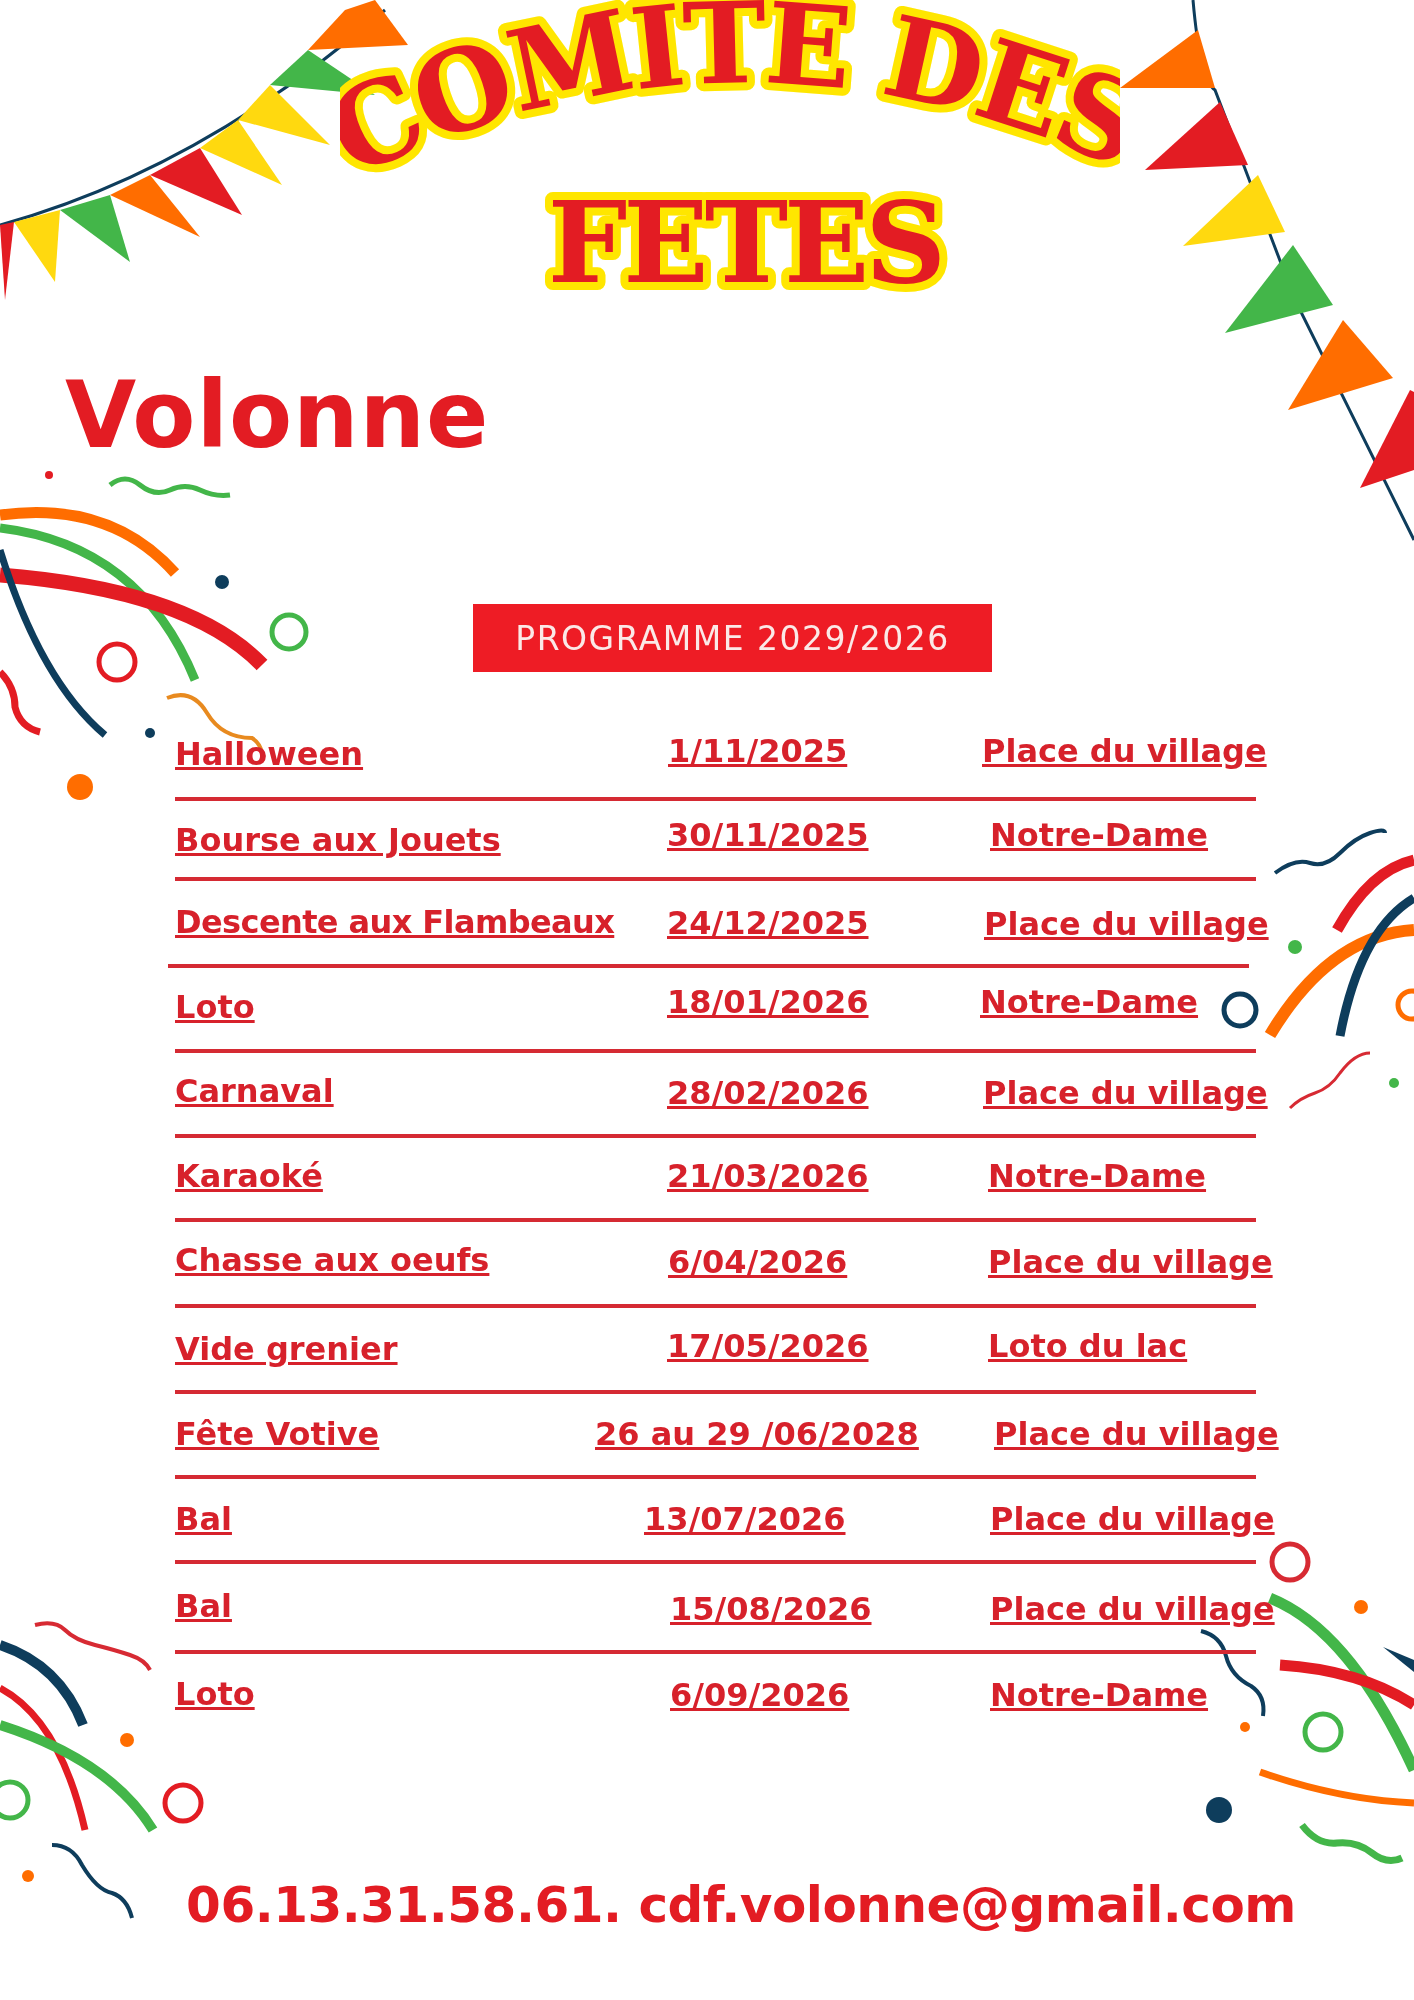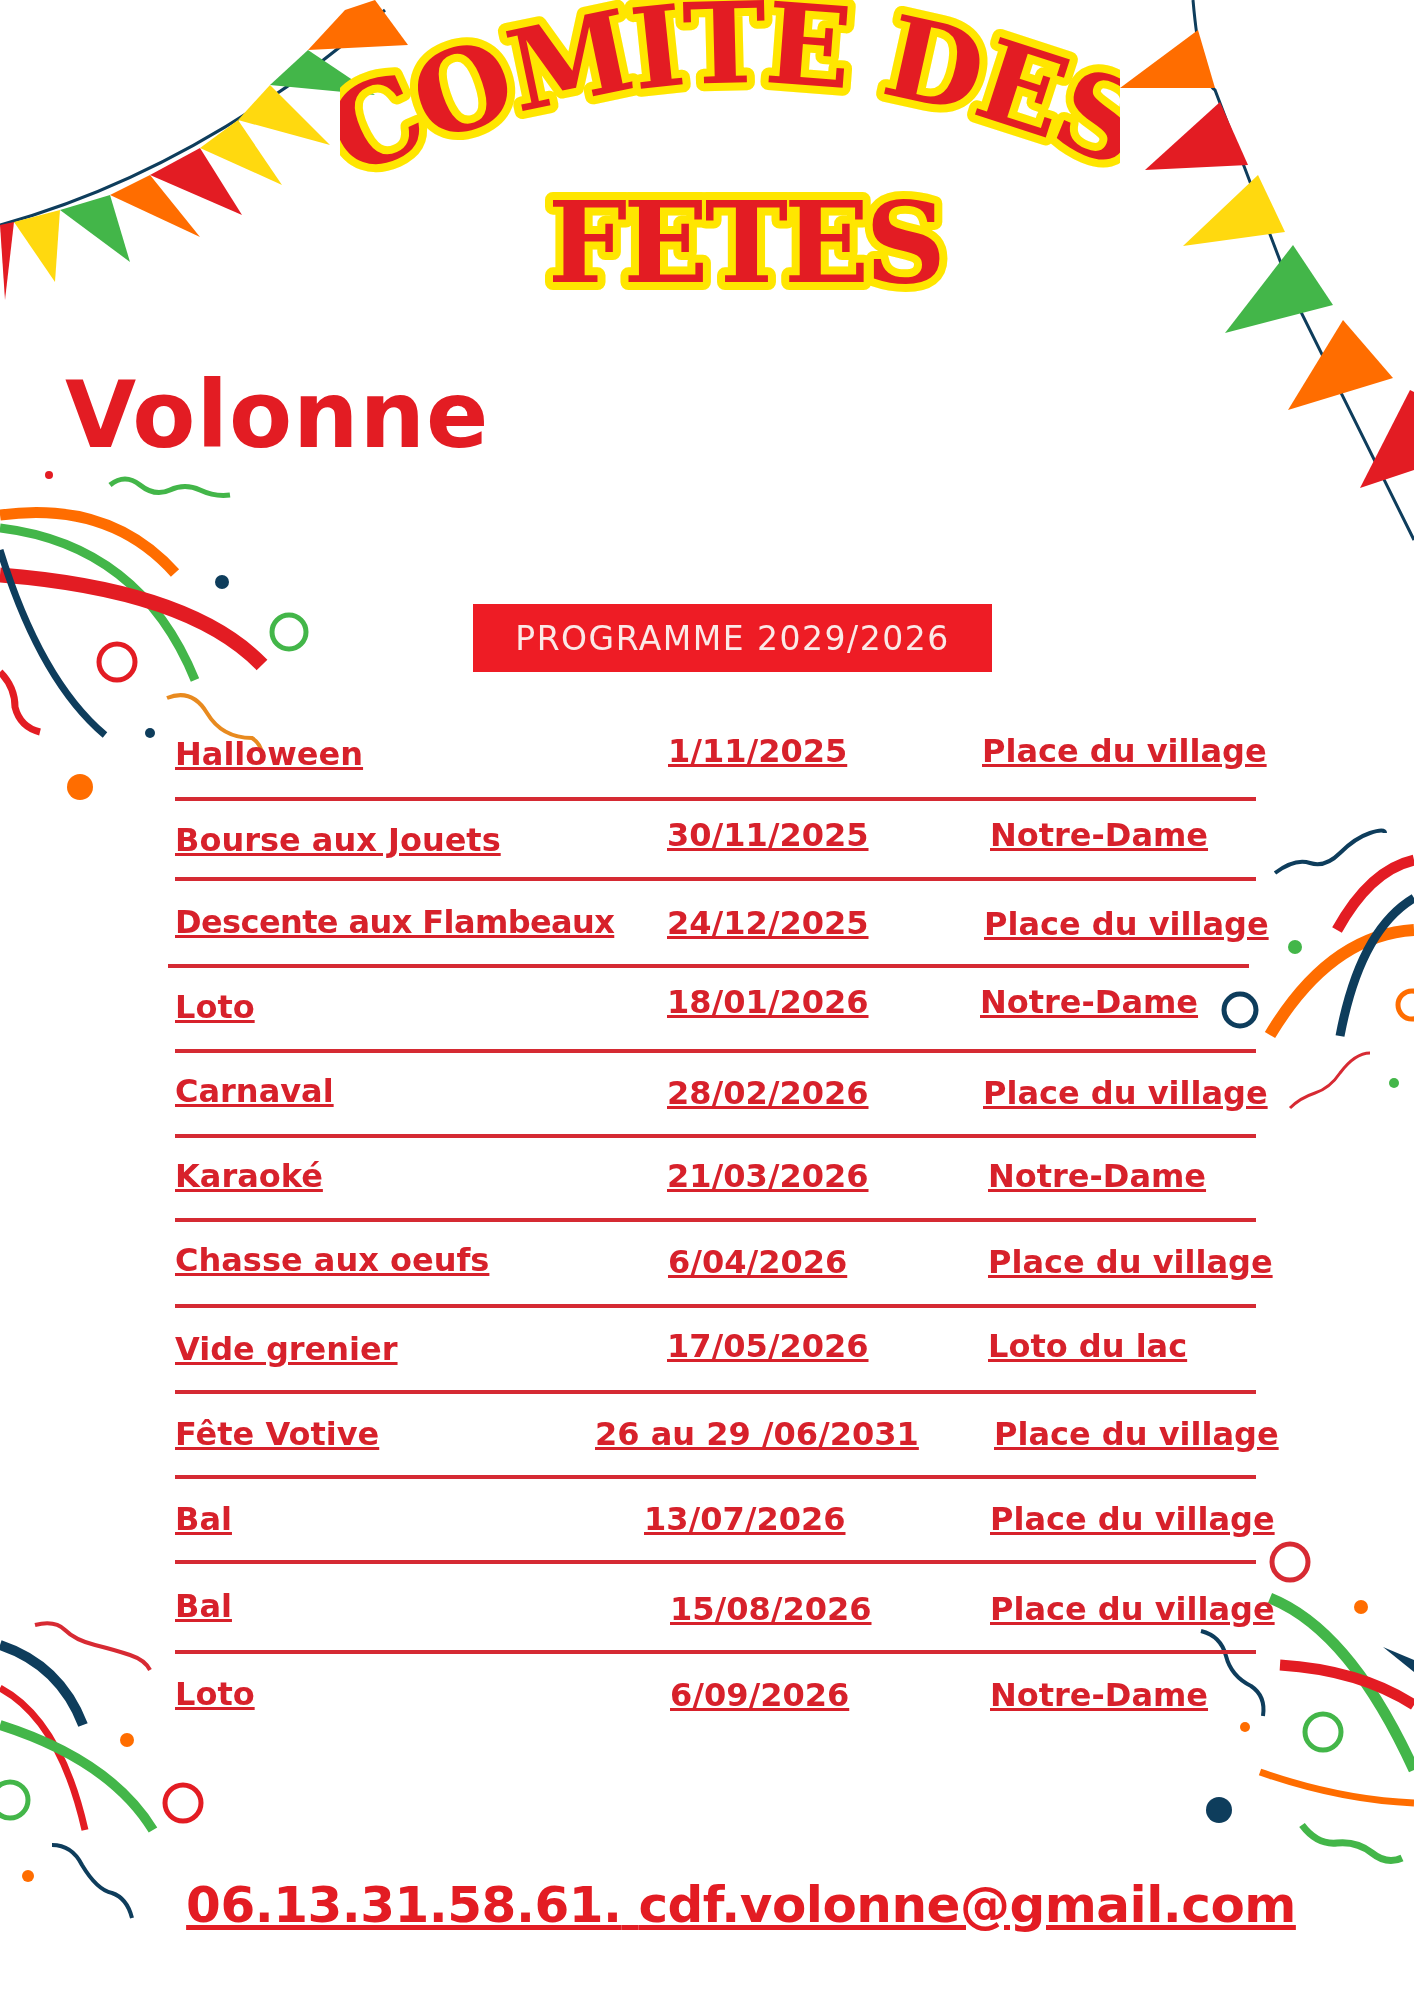--- a/index.html
+++ b/index.html
@@ -27,21 +27,21 @@
       font-size: 32px; color: #d7212b; white-space: nowrap; line-height: 1;
       transform: translateY(-50%);
       text-decoration: underline;
     }
     .sep { position: absolute; left: 175px; width: 1081px; height: 4px; background: #d52a33; }
     .footer {
       position: absolute; left: 0; width: 1414px; top: 1880px; text-align: center;
       font-family: "DejaVu Sans", sans-serif; font-weight: bold; font-size: 50px;
       color: #e31c23; line-height: 1; letter-spacing: -0.5px;
     }
-    .footer-inner { display: inline-block; margin-left: 68px; text-decoration: underline; }
+    .footer-inner { display: inline-block; margin-left: 68px; }
   </style>
 </head>
 <body>
 
 <svg class="deco" viewBox="0 0 1414 2000" xmlns="http://www.w3.org/2000/svg">
 
   <g>
     <path d="M0 225 Q 200 170 385 10" stroke="#0e3d5c" stroke-width="3" fill="none"></path>
     <polygon points="0,225 14,222 5,300" fill="#e31c23"></polygon>
     <polygon points="14,222 60,210 55,282" fill="#ffd90f"></polygon>
@@ -190,21 +190,21 @@
 
   <div>
     <span class="row-text" style="left:175px;top:1349px">Vide grenier</span>
     <span class="row-text" style="left:667px;top:1346px">17/05/2026</span>
     <span class="row-text" style="left:988px;top:1346px">Loto du lac</span>
   </div>
   <div class="sep" style="top:1390px"></div>
 
   <div>
     <span class="row-text" style="left:175px;top:1434px">Fête Votive</span>
-    <span class="row-text" style="left:595px;top:1434px">26 au 29 /06/2031</span>
+    <span class="row-text" style="left:595px;top:1434px">26 au 29 /06/2028</span>
     <span class="row-text" style="left:994px;top:1434px">Place du village</span>
   </div>
   <div class="sep" style="top:1475px"></div>
 
   <div>
     <span class="row-text" style="left:175px;top:1519px">Bal</span>
     <span class="row-text" style="left:644px;top:1519px">13/07/2026</span>
     <span class="row-text" style="left:990px;top:1519px">Place du village</span>
   </div>
   <div class="sep" style="top:1560px"></div>

